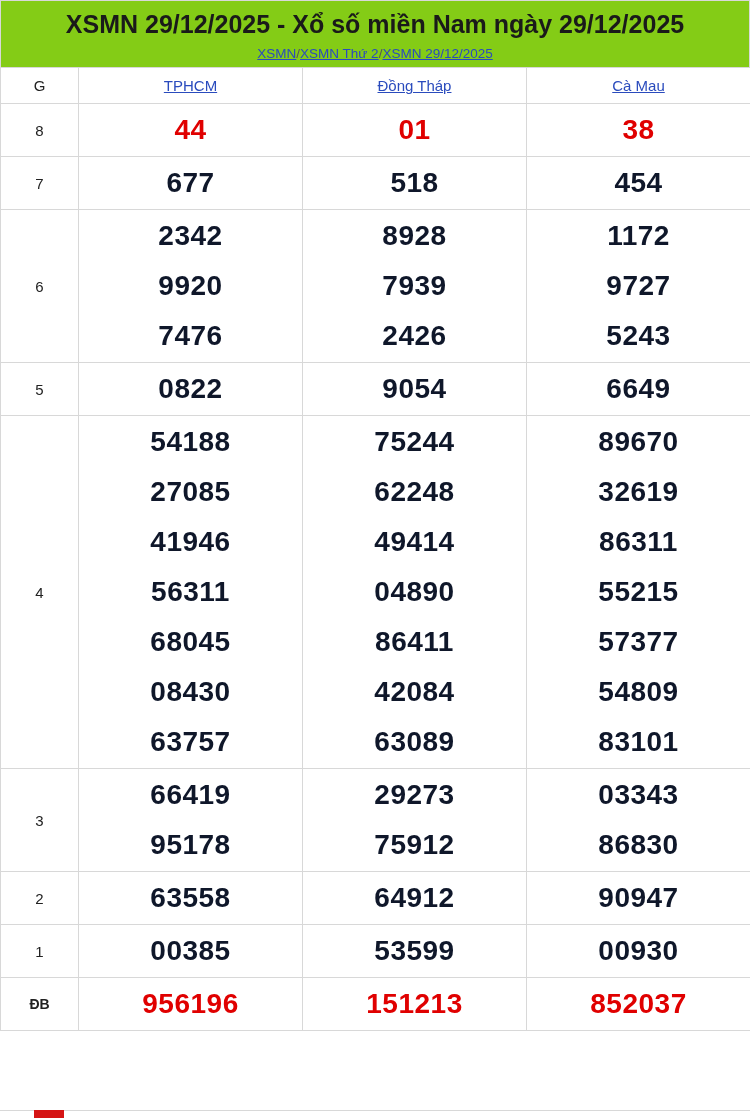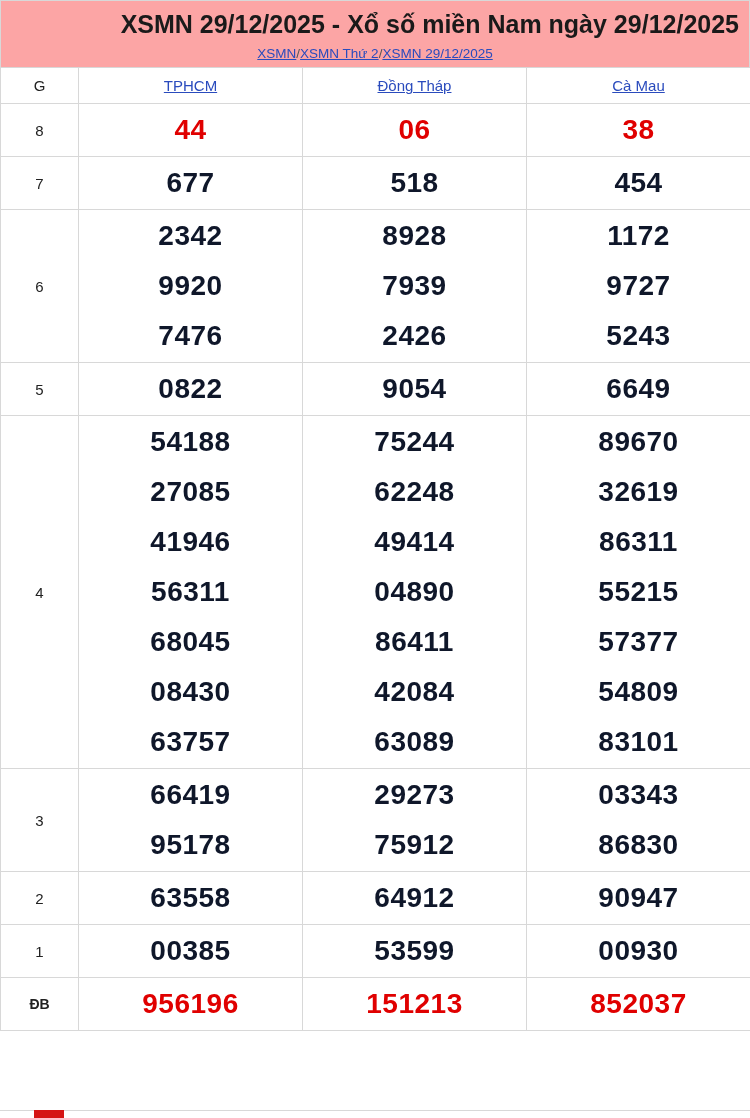--- a/index.html
+++ b/index.html
@@ -10,25 +10,25 @@
     font-family: "Liberation Sans", sans-serif;
   }
   #page {
     width: 750px;
     min-height: 1118px;
     position: relative;
     background: #ffffff;
     overflow: hidden;
   }
   .header {
-    background: #fca5a5;
+    background: #84cc16;
     border: 1px solid #d8d8d8;
     border-bottom: none;
     padding: 8px 10px 6px 10px;
-    text-align: right;
+    text-align: center;
   }
   .header-title {
     font-size: 25px;
     font-weight: bold;
     color: #1a1a1a;
     line-height: 1.25;
     white-space: nowrap;
   }
   .breadcrumb {
     margin-top: 6px;
@@ -146,21 +146,21 @@
         <th class="colhead">Cà Mau</th>
       </tr>
     </thead>
     <tbody>
         <tr>
           <td class="gcell">8</td>
           <td class="num red">
             <span class="line">44</span>
           </td>
           <td class="num red">
-            <span class="line">06</span>
+            <span class="line">01</span>
           </td>
           <td class="num red">
             <span class="line">38</span>
           </td>
         </tr>
         <tr>
           <td class="gcell">7</td>
           <td class="num">
             <span class="line">677</span>
           </td>

